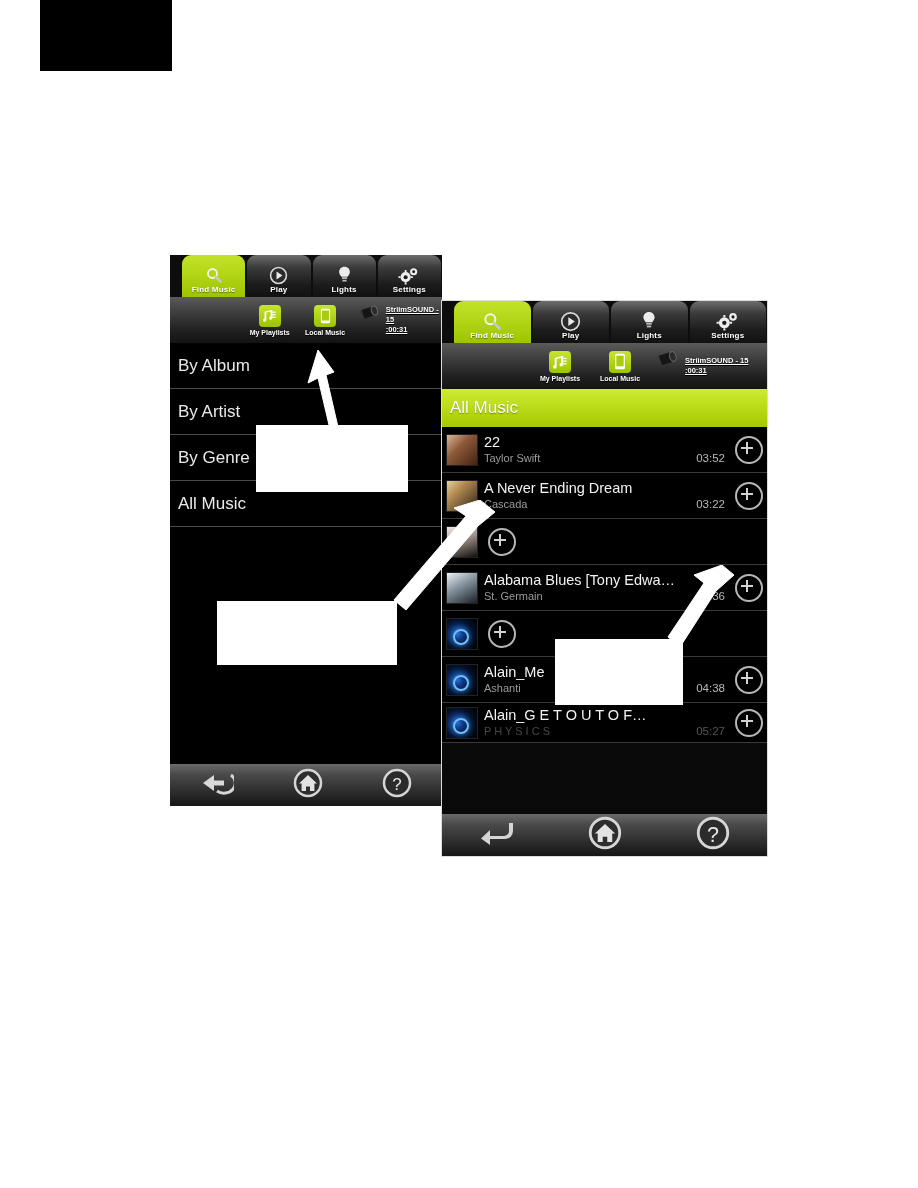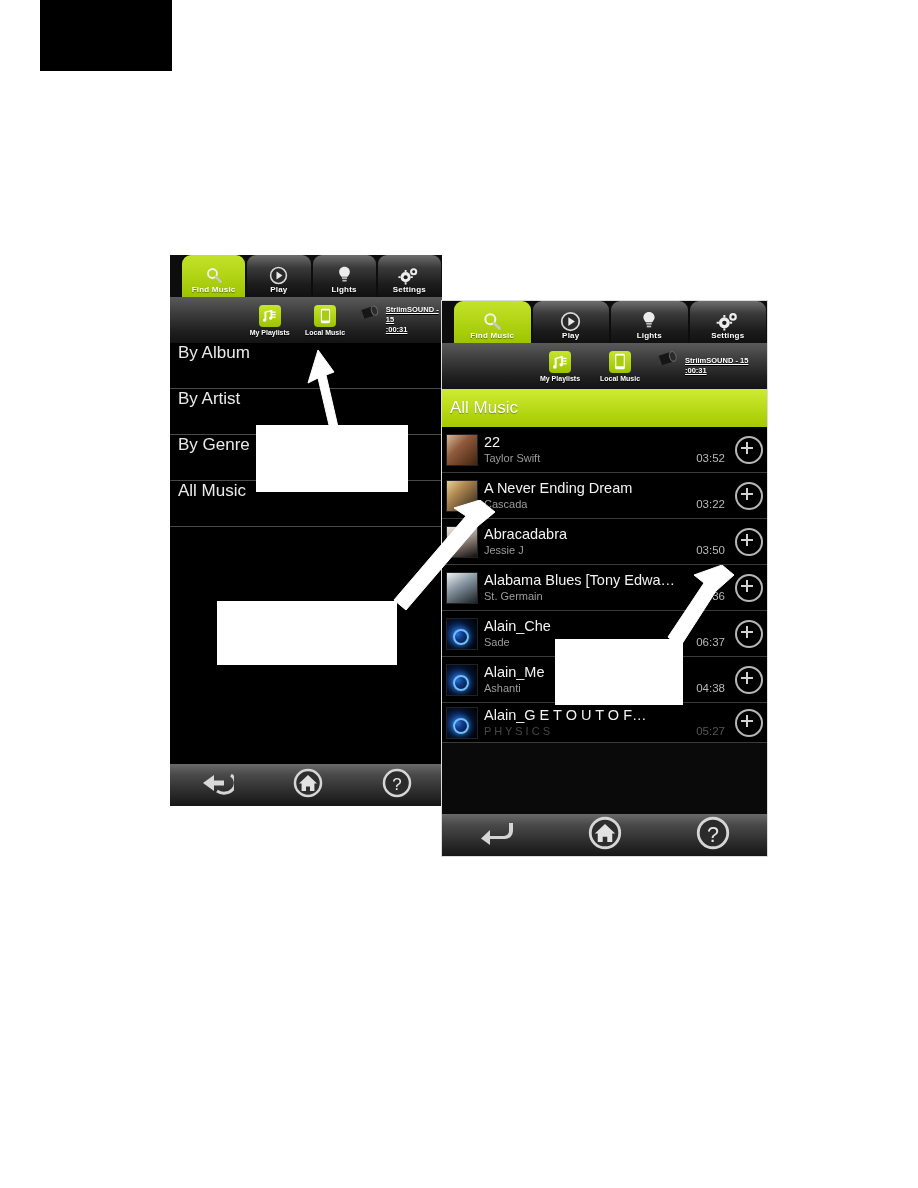--- a/index.html
+++ b/index.html
@@ -96,21 +96,21 @@
     display:flex;align-items:center;margin-left:4px;
   }
   .striim .stext{
     font-size:7.5px;color:#ffffff;font-weight:bold;line-height:10px;
     text-shadow:0 1px 1px #000;margin-left:3px;text-decoration:underline;
   }
 
   
   .menu-list{background:#000;}
   .menu-row{
-    height:46px;display:flex;align-items:flex-start;
+    height:46px;display:flex;align-items:center;
     border-bottom:1px solid #4a4a4a;
     color:#e9e9e9;font-size:17px;
     padding-left:8px;box-sizing:border-box;
   }
   .menu-spacer{flex:1;background:#000;}
 
   
   .navbar{
     width:100%;height:42px;
     background:linear-gradient(to bottom,#6a6a6a 0%,#4a4a4a 25%,#2a2a2a 70%,#161616 100%);
@@ -435,51 +435,37 @@
           <div class="song-sub">
             <div class="song-artist">Cascada</div>
             <div class="song-dur">03:22</div>
           </div>
         </div>
         <div class="plus"></div>
       </div>
 
       <div class="song-row">
         <div class="art p3"></div>
-        <div class="song-mid">
-          <div class="song-title">Abracadabra</div>
-          <div class="song-sub">
-            <div class="song-artist">Jessie J</div>
-            <div class="song-dur">03:50</div>
-          </div>
-        </div>
         <div class="plus"></div>
       </div>
 
       <div class="song-row">
         <div class="art p4"></div>
         <div class="song-mid">
           <div class="song-title">Alabama Blues [Tony Edwa…</div>
           <div class="song-sub">
             <div class="song-artist">St. Germain</div>
             <div class="song-dur">05:36</div>
           </div>
         </div>
         <div class="plus"></div>
       </div>
 
       <div class="song-row">
         <div class="art cd"></div>
-        <div class="song-mid">
-          <div class="song-title">Alain_Che</div>
-          <div class="song-sub">
-            <div class="song-artist">Sade</div>
-            <div class="song-dur">06:37</div>
-          </div>
-        </div>
         <div class="plus"></div>
       </div>
 
       <div class="song-row">
         <div class="art cd"></div>
         <div class="song-mid">
           <div class="song-title">Alain_Me</div>
           <div class="song-sub">
             <div class="song-artist">Ashanti</div>
             <div class="song-dur">04:38</div>

